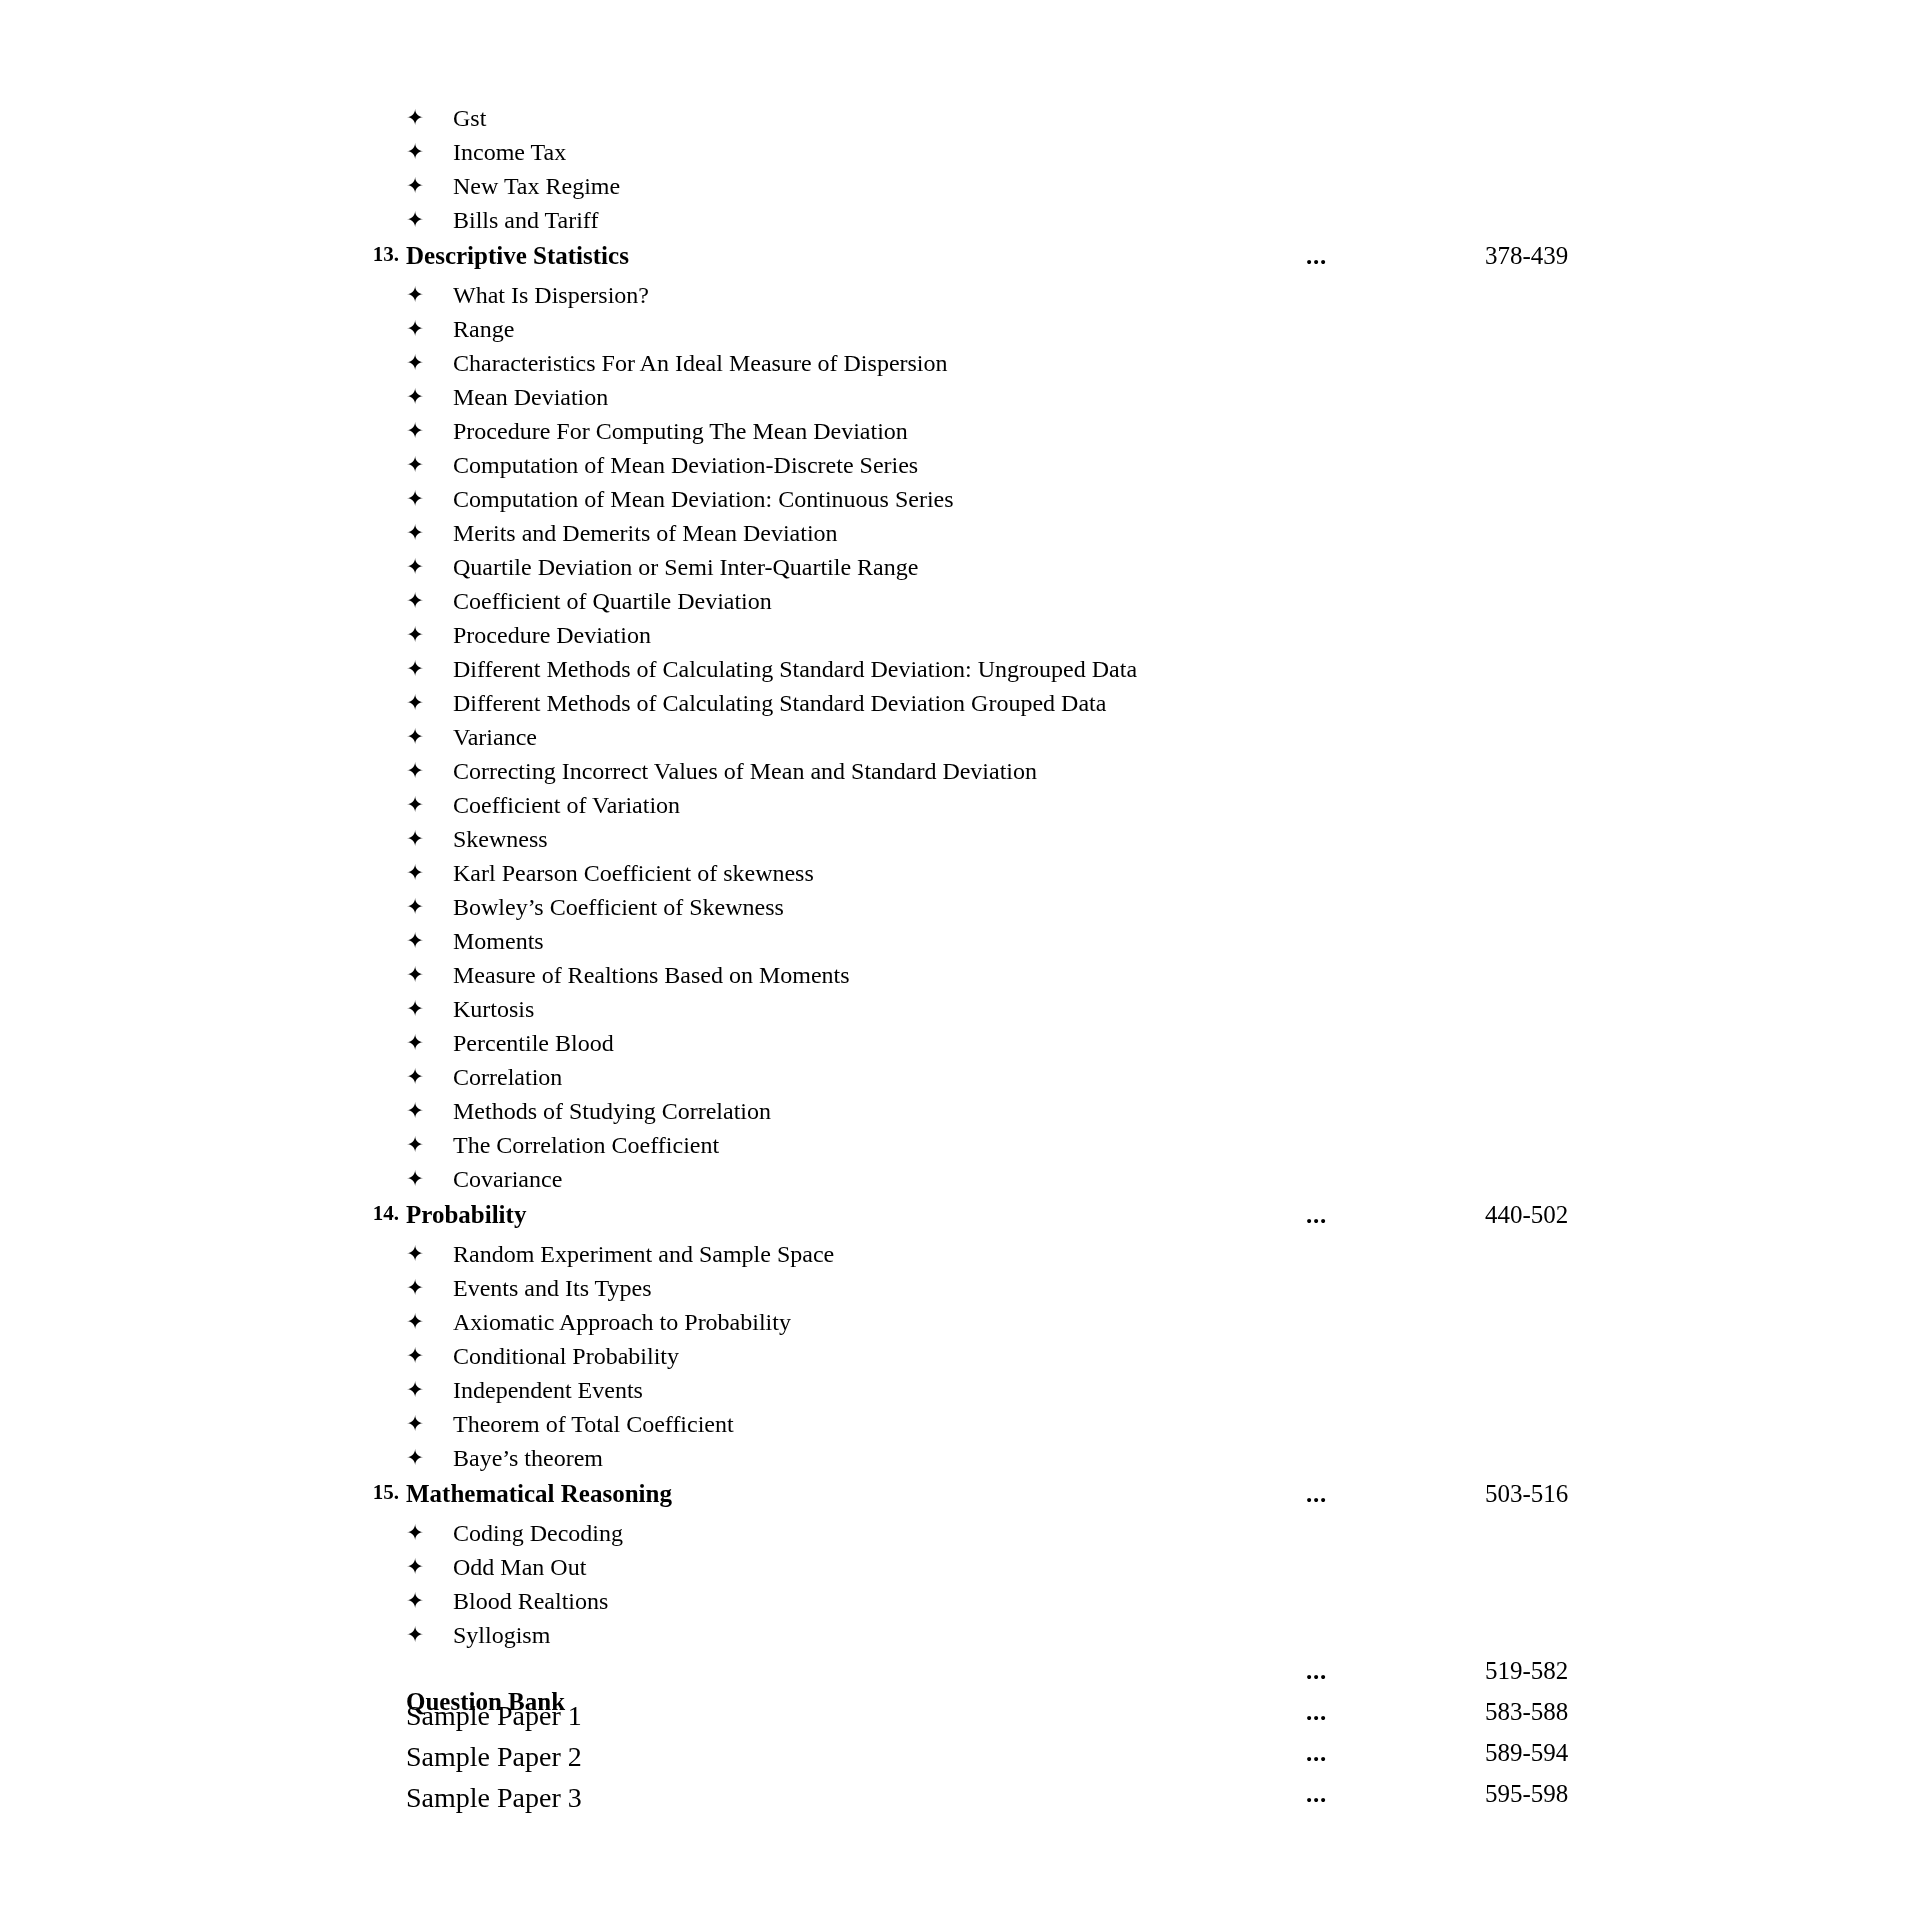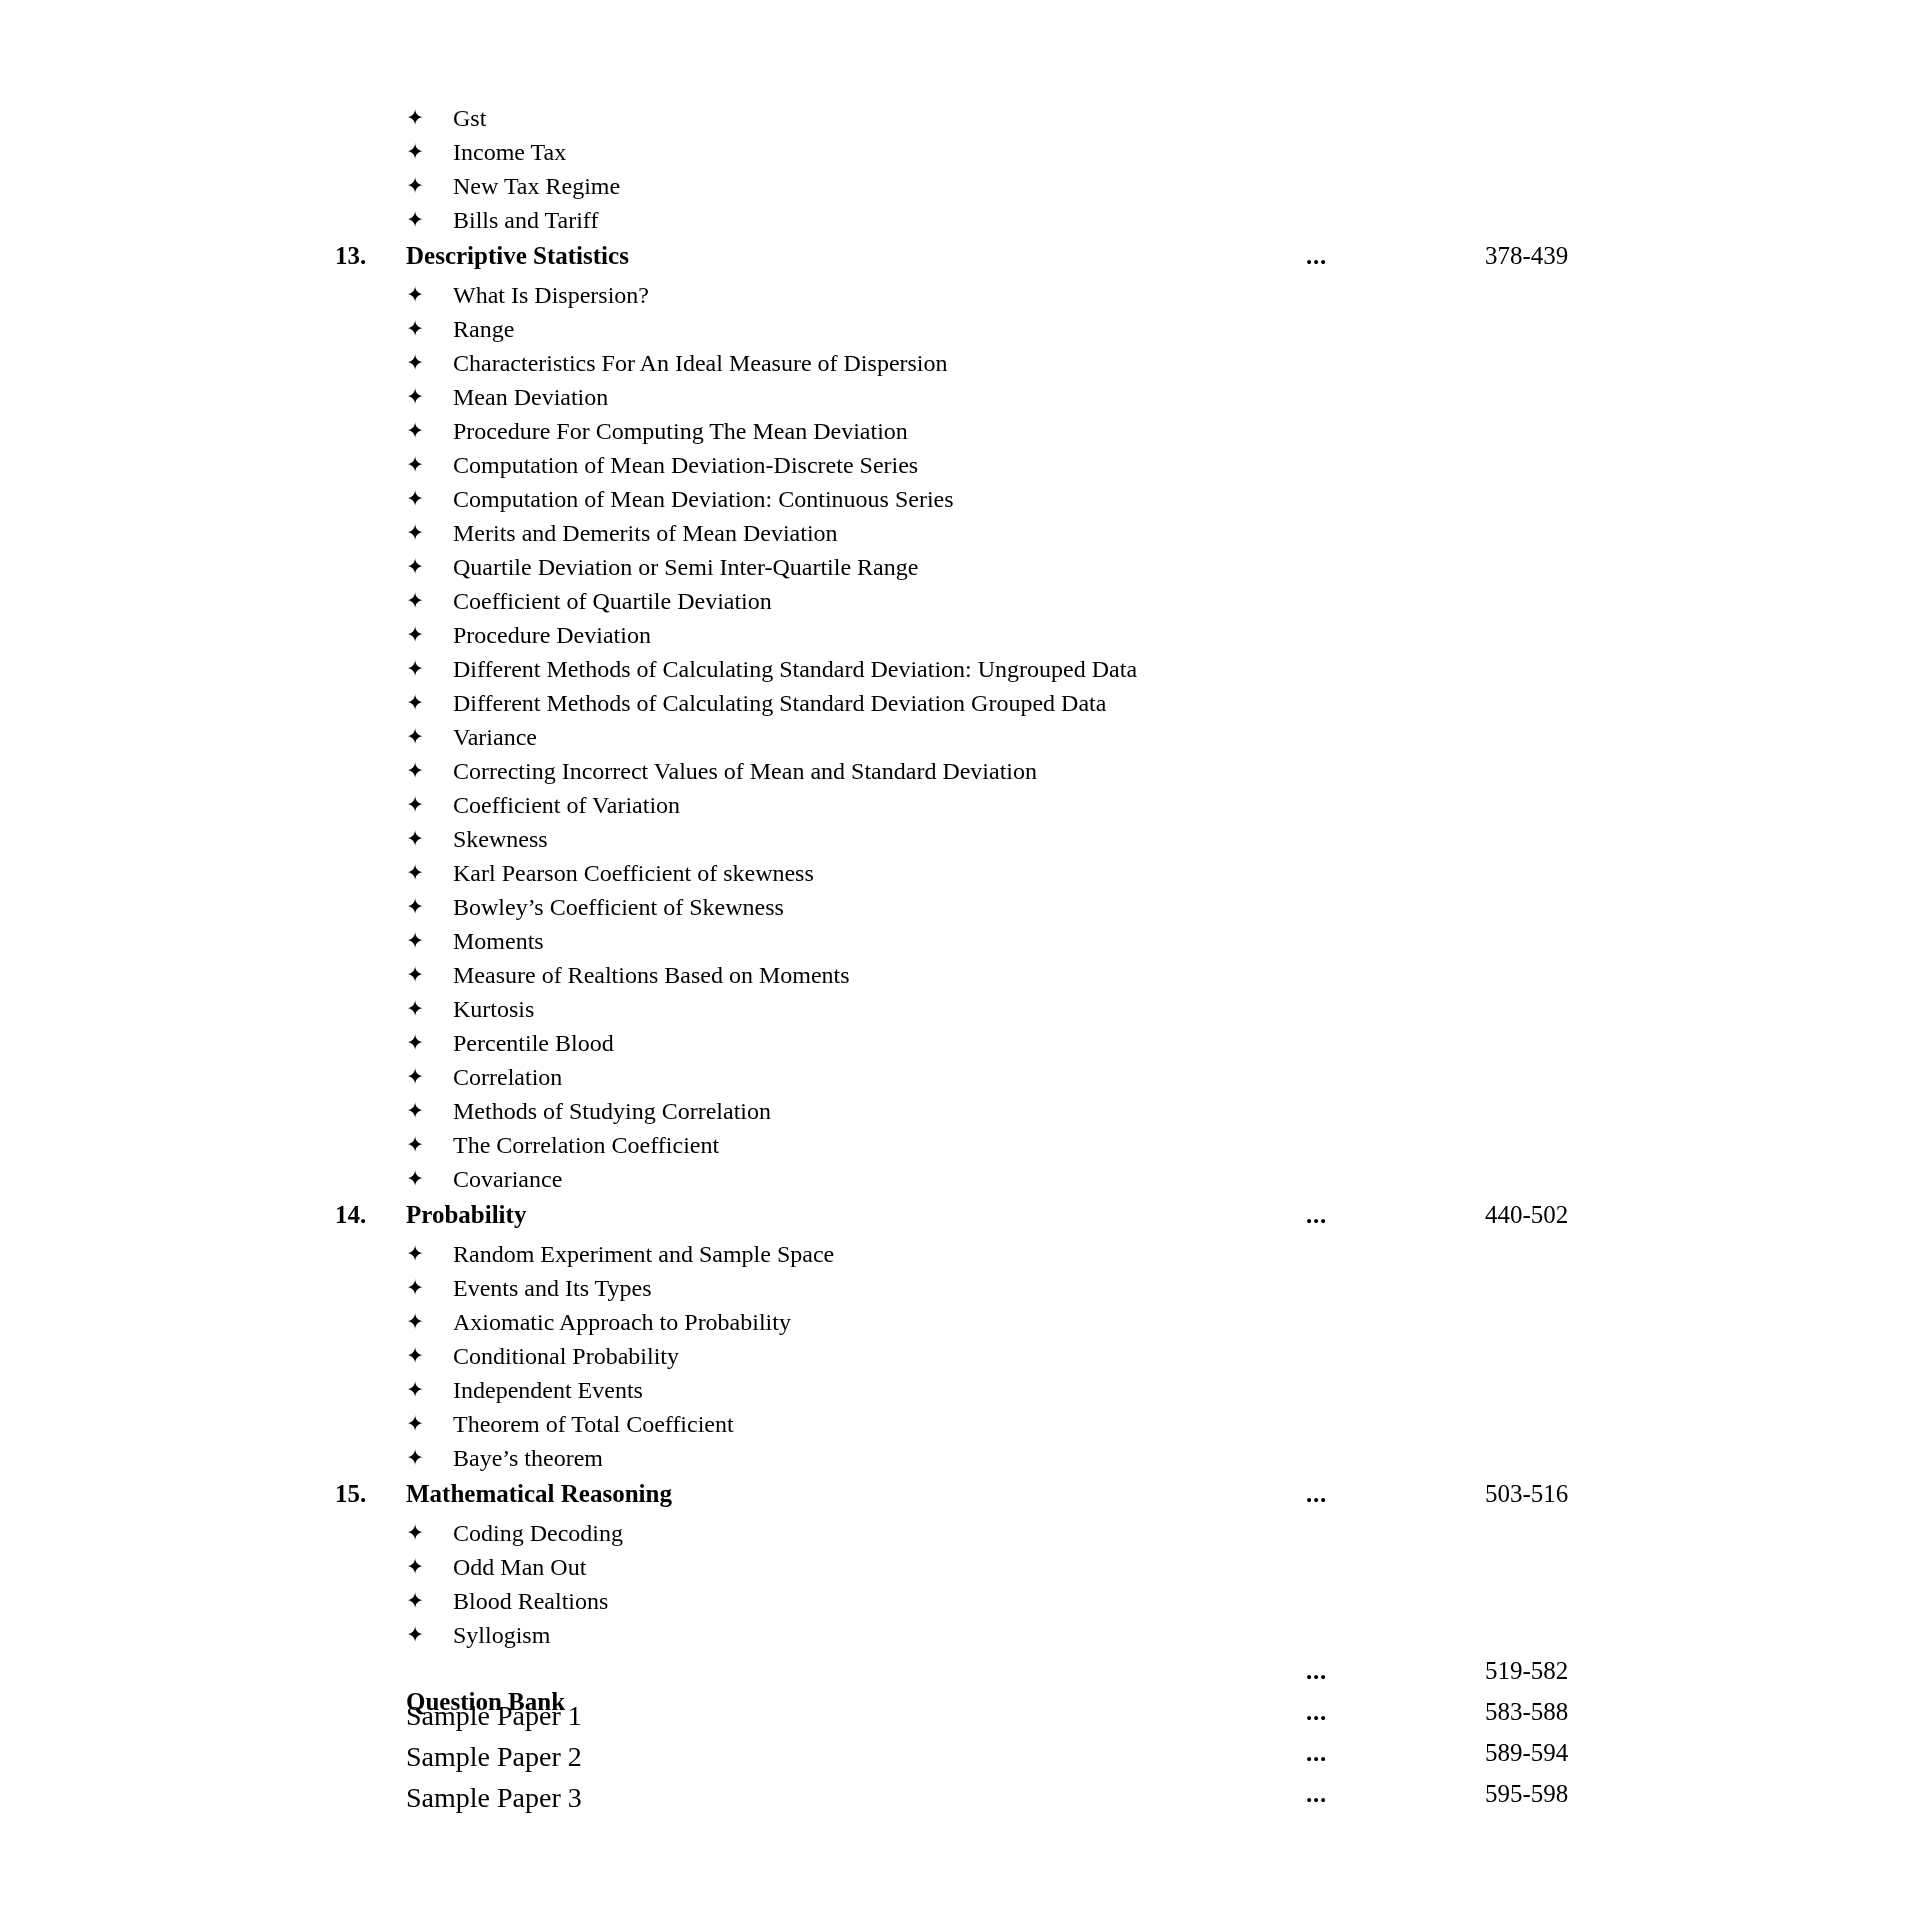--- a/index.html
+++ b/index.html
@@ -41,24 +41,25 @@
   
   .chapter-row {
     height: 41px;
     padding-top: 1.6px;
   }
   .chapter-num {
     position: absolute;
     left: 335px;
     top: 3.2px;
     width: 64px;
-    font-size: 25px;
+    font-size: 21px;
     font-weight: bold;
     letter-spacing: 0px;
     white-space: nowrap;
+    text-align: right;
   }
   .chapter-title {
     position: absolute;
     left: 406px;
     top: 3.2px;
     font-size: 25px;
     font-weight: bold;
     white-space: nowrap;
   }
 

